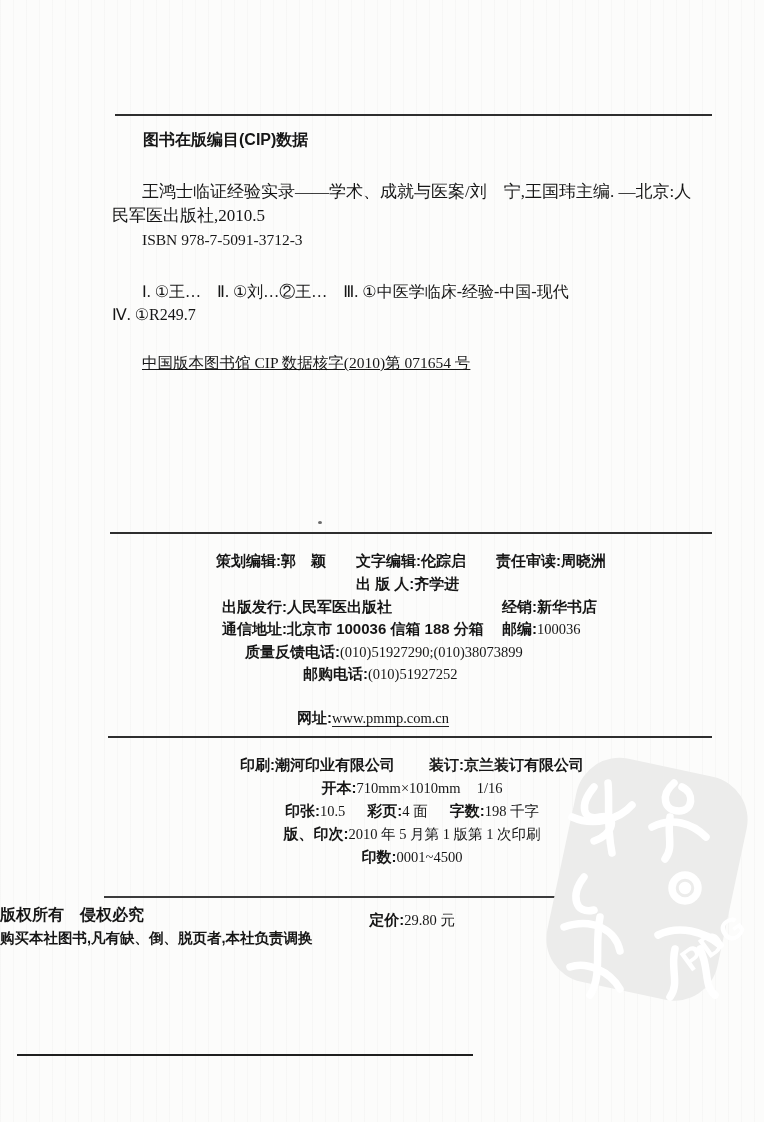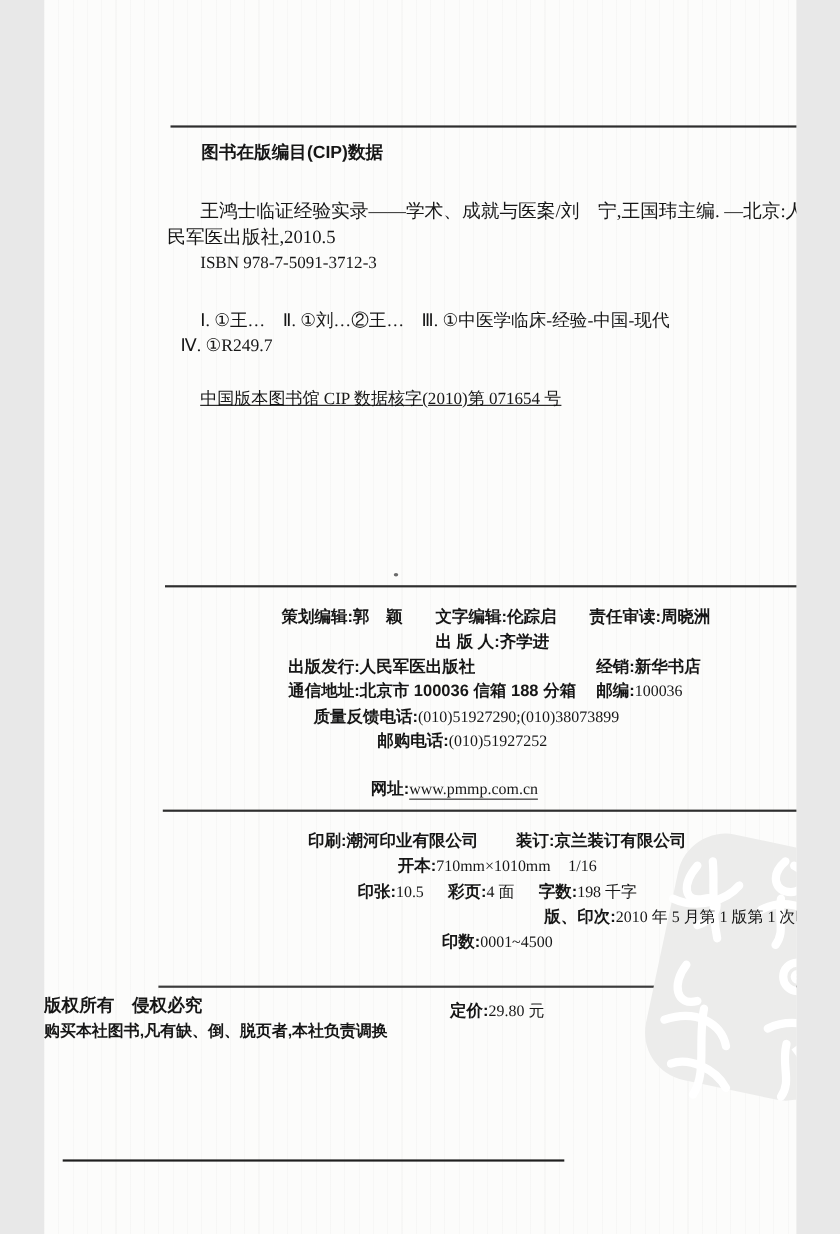--- a/index.html
+++ b/index.html
@@ -1,17 +1,17 @@
 <!DOCTYPE html>
 <html><head>
 <meta charset="utf-8">
 <style>
   html,body{margin:0;padding:0;background:#e8e8e8;}
   .page{
-    position:relative;width:684px;height:1122px;margin:0 auto;
+    position:relative;width:764px;height:1122px;margin:0 auto;
     background:#fcfcfb;
     background-image:repeating-linear-gradient(90deg, rgba(130,130,130,.045) 0 1px, transparent 1px 13px);
     overflow:hidden;color:#161616;
   }
   .t{position:absolute;white-space:pre;line-height:1.25;}
   .serif{font-family:"Liberation Serif",serif;}
   .hei{font-family:"Liberation Sans",sans-serif;font-weight:700;}
   .lb{font-family:"Liberation Sans",sans-serif;font-weight:700;font-size:15px;}
   .vlb{font-family:"Liberation Sans",sans-serif;font-weight:700;font-size:15px;}
   .vl{font-family:"Liberation Serif",serif;font-size:14.5px;}
@@ -54,21 +54,21 @@
       <path d="M176,184 C186,204 179,220 191,230"></path>
     </g>
     <text transform="translate(196,186) rotate(-36)" text-anchor="middle" fill="#ffffff" font-family="Liberation Sans, sans-serif" font-weight="bold" font-size="31" letter-spacing="2">PDG</text>
   </svg>
 
   <div class="t hei" style="left:143px;top:130px;font-size:16px;">图书在版编目(CIP)数据</div>
   <div class="t serif" style="left:142px;top:181px;font-size:17px;">王鸿士临证经验实录——学术、成就与医案/刘　宁,王国玮主编. —北京:人</div>
   <div class="t serif" style="left:112px;top:205px;font-size:17px;">民军医出版社,2010.5</div>
   <div class="t serif" style="left:142px;top:230px;font-size:15.5px;">ISBN 978-7-5091-3712-3</div>
   <div class="t serif" style="left:142px;top:282px;font-size:16px;">Ⅰ. ①王…　Ⅱ. ①刘…②王…　Ⅲ. ①中医学临床-经验-中国-现代</div>
-  <div class="t serif" style="left:124px;top:305px;font-size:16px;">Ⅳ. ①R249.7</div>
+  <div class="t serif" style="left:112px;top:305px;font-size:16px;">Ⅳ. ①R249.7</div>
   <div class="t serif" style="left:142px;top:353px;font-size:15.5px;text-decoration:underline;">中国版本图书馆 CIP 数据核字(2010)第 071654 号</div>
 
   <div class="t" style="left:216px;top:551px;"><span class="lb">策划编辑:</span><span class="vlb">郭　颖</span></div>
   <div class="t" style="left:356px;top:551px;"><span class="lb">文字编辑:</span><span class="vlb">伦踪启</span></div>
   <div class="t" style="left:496px;top:551px;"><span class="lb">责任审读:</span><span class="vlb">周晓洲</span></div>
 
   <div class="t" style="left:356px;top:574px;"><span class="lb">出 版 人:</span><span class="vlb">齐学进</span></div>
 
   <div class="t" style="left:222px;top:597px;"><span class="lb">出版发行:</span><span class="vlb">人民军医出版社</span></div>
   <div class="t" style="left:502px;top:597px;"><span class="lb">经销:</span><span class="vlb">新华书店</span></div>
@@ -79,21 +79,21 @@
   <div class="t" style="left:245px;top:642px;"><span class="lb">质量反馈电话:</span><span class="vl">(010)51927290;(010)38073899</span></div>
   <div class="t" style="left:303px;top:664px;"><span class="lb">邮购电话:</span><span class="vl">(010)51927252</span></div>
   <div class="t" style="left:297px;top:708px;"><span class="lb">网址:</span><span class="vl url">www.pmmp.com.cn</span></div>
 
   <div class="crow" style="top:755px;"><span class="lb">印刷:</span><span class="vlb">潮河印业有限公司</span><span class="lb" style="margin-left:34px;">装订:</span><span class="vlb">京兰装订有限公司</span></div>
 
   <div class="crow" style="top:778px;"><span class="lb">开本:</span><span class="vl">710mm×1010mm</span><span class="vl" style="margin-left:16px;">1/16</span></div>
 
   <div class="crow" style="top:801px;"><span class="lb">印张:</span><span class="vl">10.5</span><span class="lb" style="margin-left:22px;">彩页:</span><span class="vl">4 面</span><span class="lb" style="margin-left:22px;">字数:</span><span class="vl">198 千字</span></div>
 
-  <div class="crow" style="top:824px;text-align:right;"><span class="lb">版、印次:</span><span class="vl">2010 年 5 月第 1 版第 1 次印刷</span></div>
+  <div class="crow" style="top:824px;"><span class="lb">版、印次:</span><span class="vl">2010 年 5 月第 1 版第 1 次印刷</span></div>
 
   <div class="crow" style="top:847px;"><span class="lb">印数:</span><span class="vl">0001~4500</span></div>
 
   <div class="crow" style="top:870px;margin-top:40px;"><span class="lb">定价:</span><span class="vl">29.80 元</span></div>
 
   <div class="crow-page hei" style="top:905px;font-size:16px;">版权所有　侵权必究</div>
   <div class="crow-page hei" style="top:929px;font-size:14.5px;">购买本社图书,凡有缺、倒、脱页者,本社负责调换</div>
 
 </div>
 

